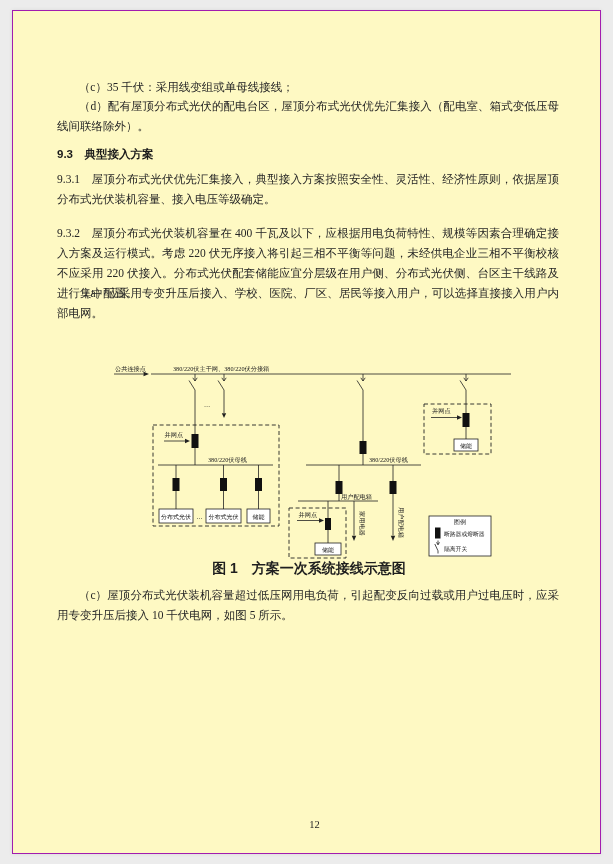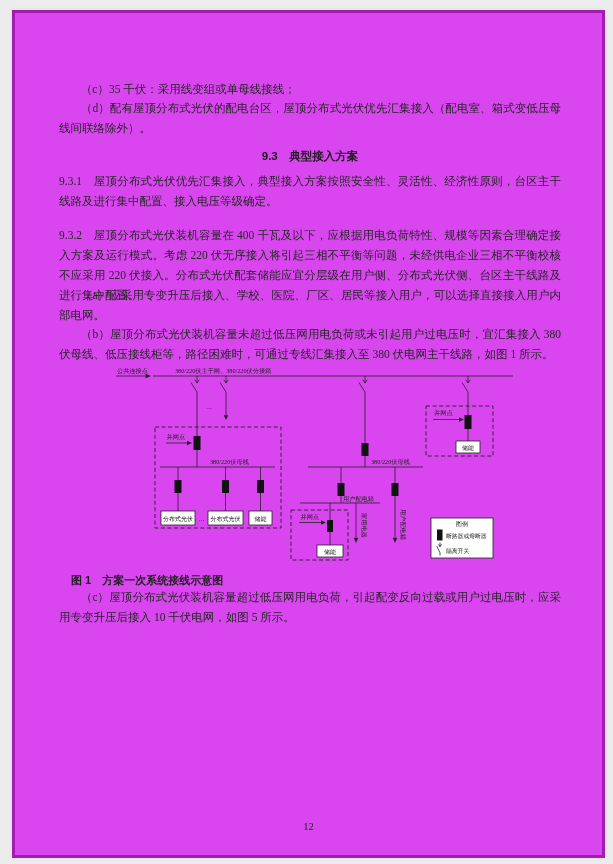--- a/index.html
+++ b/index.html
@@ -3,42 +3,42 @@
 <meta charset="utf-8">
 <style>
   html,body{margin:0;padding:0;}
   body{
     width:613px;height:864px;position:relative;
     background:#ececec;
     font-family:"Liberation Serif","DejaVu Serif",serif;
   }
   .page{
     position:absolute;left:12px;top:10px;width:587px;height:842px;
-    background:#d946ef;border:3px solid #a21caf;
+    background:#fef9c3;border:1px solid #a21caf;
     box-shadow:0 0 4px rgba(0,0,0,0.08);
   }
   .para{
     position:absolute;left:44px;width:502px;
     font-size:11.5px;line-height:20px;color:#262626;
     text-align:justify;margin:0;
   }
   .indent{text-indent:1.9em;}
   .heading{
     position:absolute;left:44px;width:502px;margin:0;
     font-family:"Liberation Sans","DejaVu Sans",sans-serif;
-    font-weight:bold;font-size:11.5px;color:#1a1a1a;text-align:center;
+    font-weight:bold;font-size:11.5px;color:#1a1a1a;
   }
   .figure-caption{
-    position:absolute;left:44px;width:502px;margin:12px;
-    text-align:left;
+    position:absolute;left:44px;width:502px;margin:1px;
+    text-align:center;
     font-family:"Liberation Sans","DejaVu Sans",sans-serif;
-    font-weight:bold;font-size:11px;color:#1f1f1f;
+    font-weight:bold;font-size:14px;color:#1f1f1f;
   }
   .page-number{
-    position:absolute;left:0;width:587px;text-align:center;
+    position:absolute;left:8px;width:587px;text-align:center;
     font-size:10.5px;color:#262626;
   }
   svg.diagram{position:absolute;left:83px;top:350px;}
   svg.diagram .ln{stroke:#222;stroke-width:0.8;fill:none;}
   svg.diagram .dash{stroke:#222;stroke-width:0.9;fill:none;stroke-dasharray:4 2.6;}
   svg.diagram .blk{fill:#111;stroke:none;}
   svg.diagram .bx{fill:#fff;stroke:#222;stroke-width:0.8;}
   svg.diagram .hd{fill:#222;stroke:none;}
   svg.diagram text{
     font-family:"Liberation Serif","DejaVu Serif",serif;
@@ -51,25 +51,24 @@
 </head>
 <body>
 
 <div class="page">
 
   <p class="para indent" style="top:66px">（c）35 千伏：采用线变组或单母线接线；</p>
   <p class="para indent" style="top:85px">（d）配有屋顶分布式光伏的配电台区，屋顶分布式光伏优先汇集接入（配电室、箱式变低压母线间联络除外）。</p>
 
   <h3 class="heading" style="top:136px">9.3　典型接入方案</h3>
 
-  <p class="para" style="top:158px">9.3.1　屋顶分布式光伏优先汇集接入，典型接入方案按照安全性、灵活性、经济性原则，台区主干线路及进行集中配置、接入电压等级确定。</p>
+  <p class="para" style="top:158px">9.3.1　屋顶分布式光伏优先汇集接入，典型接入方案按照安全性、灵活性、经济性原则，依据屋顶分布式光伏装机容量、接入电压等级确定。</p>
   <p class="para" style="top:212px">9.3.2　屋顶分布式光伏装机容量在 400 千瓦及以下，应根据用电负荷特性、规模等因素合理确定接入方案及运行模式。考虑 220 伏无序接入将引起三相不平衡等问题，未经供电企业三相不平衡校核不应采用 220 伏接入。分布式光伏配套储能应宜分层级在用户侧、分布式光伏侧、台区主干线路及进行集中配置。</p>
 
   <p class="para indent" style="top:272px">（a）应采用专变升压后接入、学校、医院、厂区、居民等接入用户，可以选择直接接入用户内部电网。</p>
-  <p class="para indent" style="top:311px">（b）屋顶分布式光伏装机容量未超过低压网用电负荷或未引起用户过电压时，宜汇集接入 380 伏母线、低压接线柜等，路径困难时，可通过专线汇集接入至 380 伏电网主干线路，如图 1 所示。</p>
 
   <svg class="diagram" width="420" height="200" viewBox="0 0 420 200">
 
     <text x="19" y="10">公共连接点</text>
     <path class="ln" d="M18 13 H47.5"></path>
     <polygon class="hd" points="53,13 47.5,10.7 47.5,15.3"></polygon>
 
     <path class="ln" d="M55 13 H415"></path>
     <text x="77" y="10">380/220伏主干网、380/220伏分接箱</text>
 

